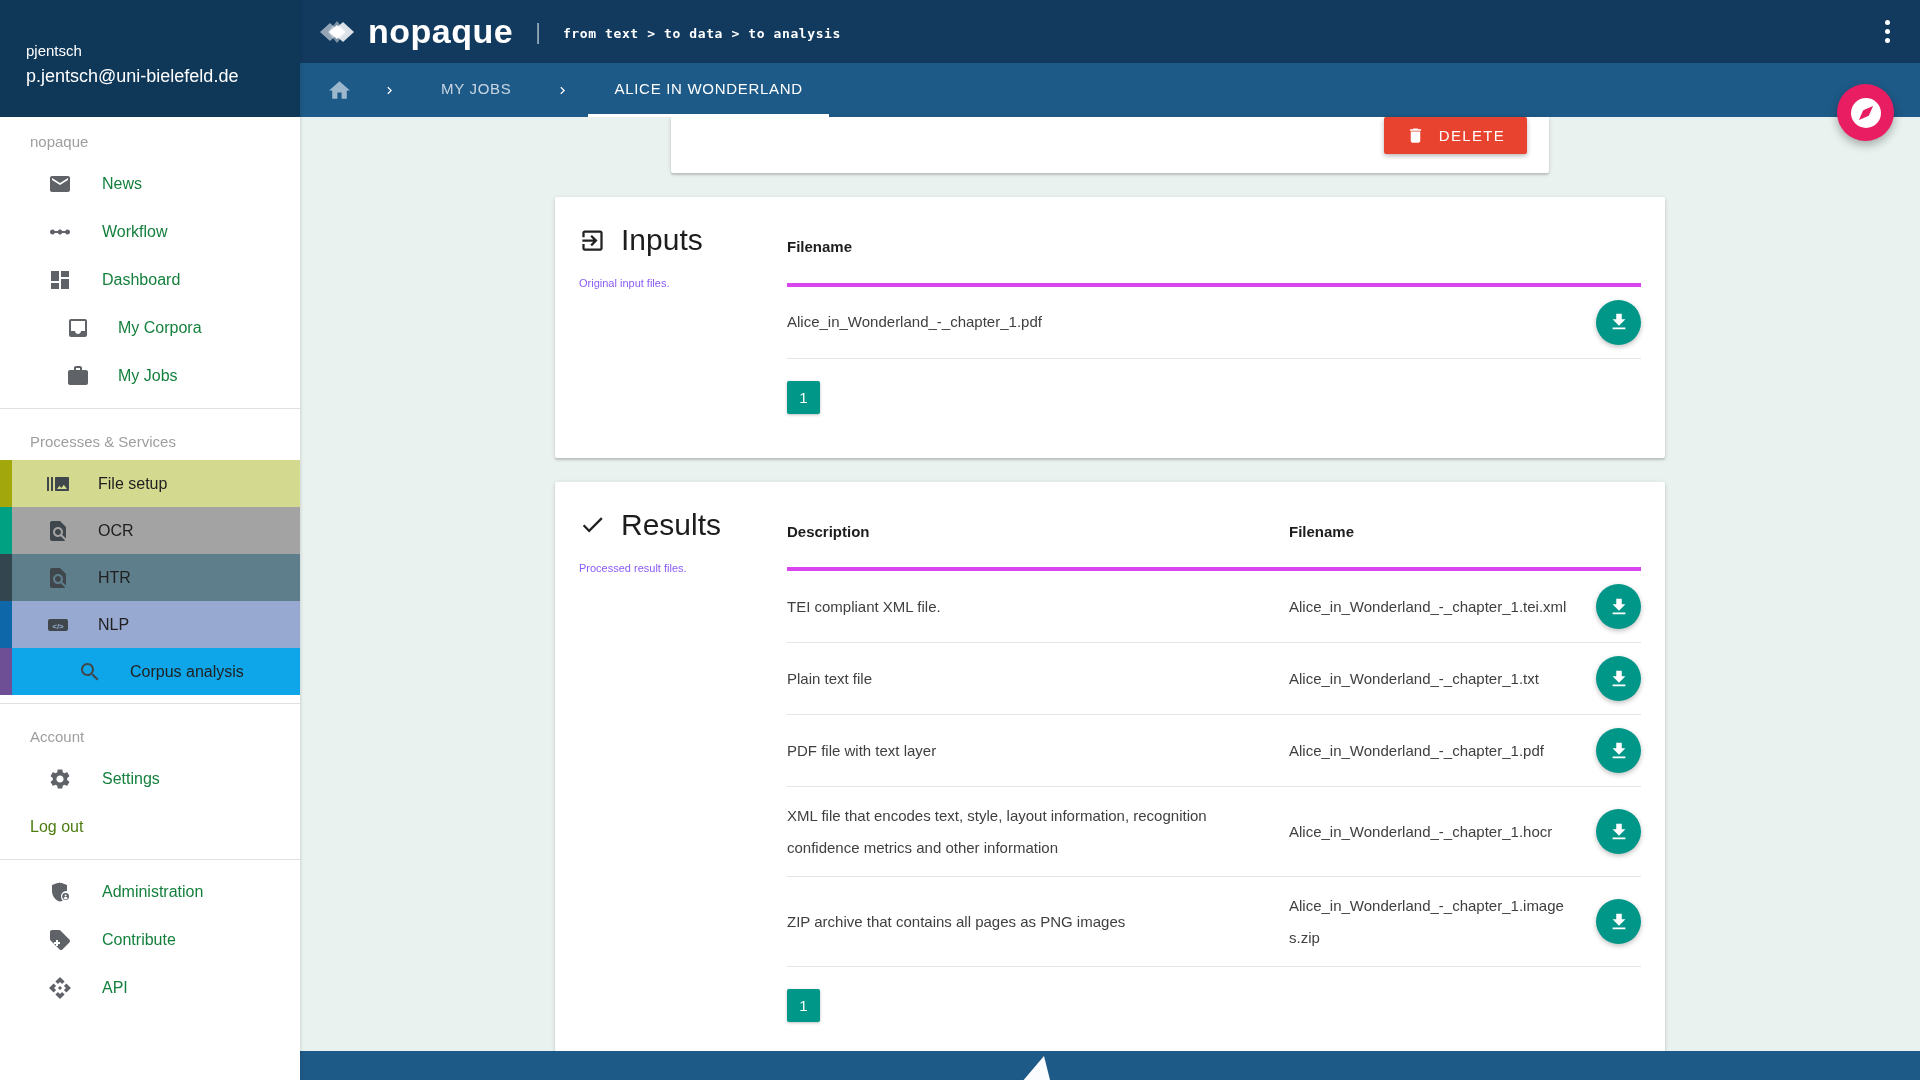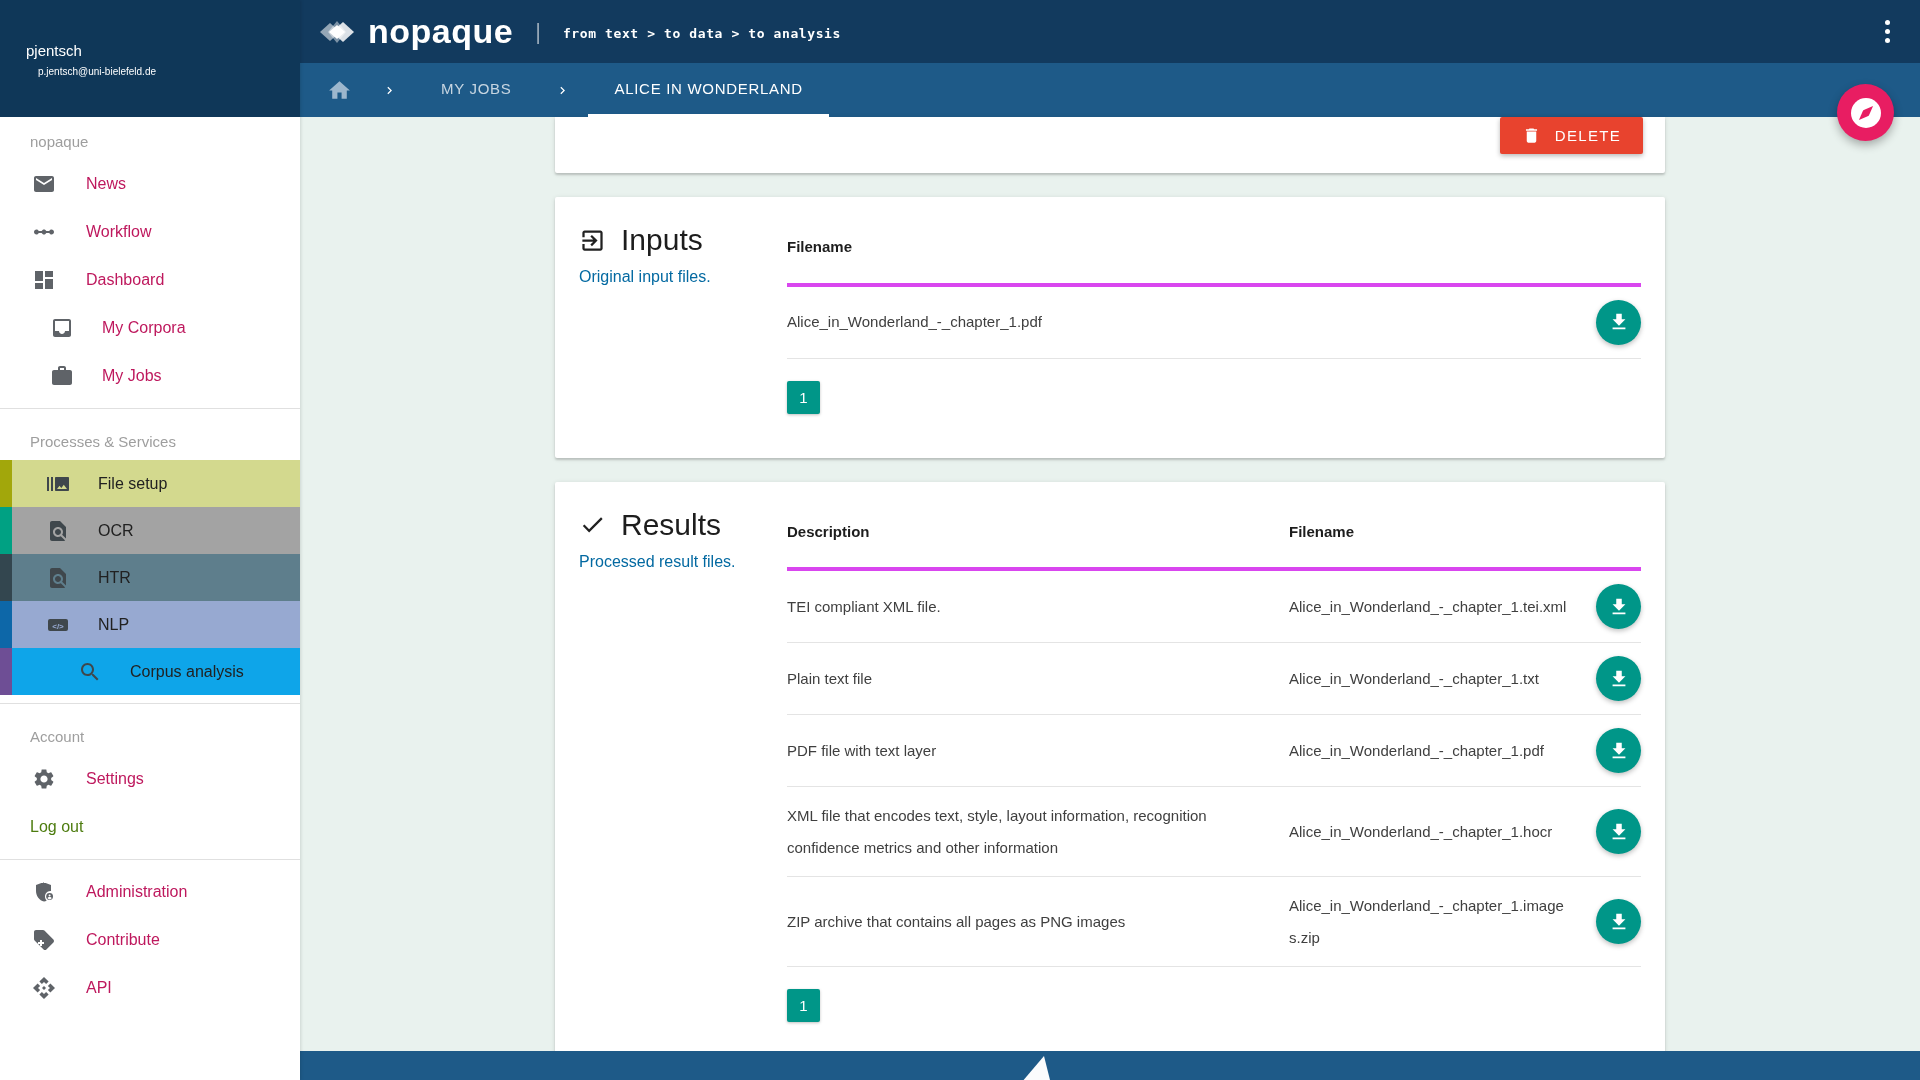--- a/index.html
+++ b/index.html
@@ -5,24 +5,24 @@
   * { margin:0; padding:0; box-sizing:border-box; }
   html,body { width:1920px; height:1080px; overflow:hidden; }
   body { font-family:"Liberation Sans", sans-serif; background:#fff; }
   .app { display:flex; width:1920px; height:1080px; }
 
   
   .sidebar { flex:0 0 300px; width:300px; height:1080px; background:#fff;
              box-shadow:1px 0 3px rgba(0,0,0,.12); position:relative; z-index:6; }
   .user-panel { height:117px; background:#0f3758; color:#fff; padding:42px 10px 0 26px; }
   .user-name { font-size:15px; margin-bottom:7px; }
-  .user-email { font-size:10px;margin-left:12px; }
+  .user-email { font-size:18px; }
   .side-label { color:#9e9e9e; font-size:15px; padding:16px 0 10px 30px; }
-  .side-item { height:48px; display:flex; align-items:center; color:#be185d;
-               font-size:16px; cursor:pointer; }
+  .side-item { height:48px; display:flex; align-items:center; color:#15803d;
+               font-size:16px; cursor:pointer;margin-left:16px; }
   .side-item .ic { width:24px; height:24px; margin:0 30px 0 32px; flex:0 0 24px; }
   .side-item.sub .ic { margin:0 28px 0 50px; }
   .side-item .ic svg { width:100%; height:100%; fill:#5f6368; }
   .sdivider { border-top:1px solid #e0e0e0; margin:8px 0; }
   .service-item { height:47px; display:flex; align-items:center;
                   border-left:12px solid #000; font-size:16px; color:#212121; cursor:pointer; }
   .service-item .ic { width:24px; height:24px; margin:0 28px 0 34px; flex:0 0 24px; }
   .service-item .ic svg { width:100%; height:100%; fill:#3f474c; }
   .plain-item { height:48px; display:flex; align-items:center; font-size:16px;
                 color:#4d7c0f; padding-left:30px; cursor:pointer; }
@@ -53,38 +53,38 @@
   .bc-tab.active { color:#fff; border-bottom-color:#fff; }
 
   .fab { position:absolute; top:84px; right:26px; width:57px; height:57px; border-radius:50%;
          background:#e81d62; border:none; box-shadow:0 4px 10px rgba(0,0,0,.3);
          display:flex; align-items:center; justify-content:center; cursor:pointer; z-index:10; }
   .compass { width:30px; height:30px; border-radius:50%; background:#fff; position:relative; }
   .needle { position:absolute; left:50%; top:50%; width:20px; height:8px; background:#e81d62;
             transform:translate(-50%,-50%) rotate(-45deg);
             clip-path:polygon(0 50%, 50% 0, 100% 50%, 50% 100%); }
 
-  .top-card { width:1110px; margin:0 auto; background:#fff; height:56px;
+  .top-card { width:878px; margin:0 auto; background:#fff; height:56px;
               box-shadow:0 2px 2px rgba(0,0,0,.14),0 1px 5px rgba(0,0,0,.12);
               display:flex; justify-content:flex-end; align-items:flex-start;
               padding:0 22px; border-radius:0 0 2px 2px; }
   .delete-btn { background:#e8432e; color:#fff; border:none; height:37px; padding:0 22px;
                 display:flex; align-items:center; gap:14px; font-size:15px; letter-spacing:1.3px;
                 border-radius:2px; box-shadow:0 2px 5px rgba(0,0,0,.28); cursor:pointer;
                 font-family:inherit; }
   .delete-btn svg { width:19px; height:19px; fill:#fff; }
 
   .card { width:1110px; margin:24px auto 0; background:#fff; border-radius:2px;
           box-shadow:0 2px 2px rgba(0,0,0,.14),0 1px 5px rgba(0,0,0,.12);
           padding:26px 24px 44px 24px; display:flex; }
   .card-left { flex:0 0 184px; width:184px; }
   .card-title-row { display:flex; align-items:center; gap:15px;text-align:center; }
   .card-title-row svg { width:27px; height:27px; fill:#212121; flex:0 0 27px; }
   .card-title { font-size:30px; font-weight:300; color:#1d1d1d; }
-  .card-sub { font-size:16px; color:#0369a1; margin-top:11px; }
+  .card-sub { font-size:11px; color:#8b5cf6; margin-top:20px; }
   .card-table { flex:1; margin-left:24px; }
   .t-head { display:flex; font-weight:bold; font-size:15px; color:#1d1d1d;
             padding:8px 0 20px; border-bottom:4px solid #d946ef; }
   .t-row { display:flex; align-items:center; padding:13px 0; border-bottom:1px solid #e4e4e4;
            font-size:15px; color:#3f3f3f; min-height:72px; }
   .col-desc { flex:1; padding-right:28px; line-height:2.1; }
   .col-file { flex:0 0 290px; width:290px; word-break:break-all; line-height:2.1;
               padding-right:10px; }
   .col-grow { flex:1; line-height:2.1; }
   .col-btn { flex:0 0 62px; display:flex; justify-content:flex-end; }

